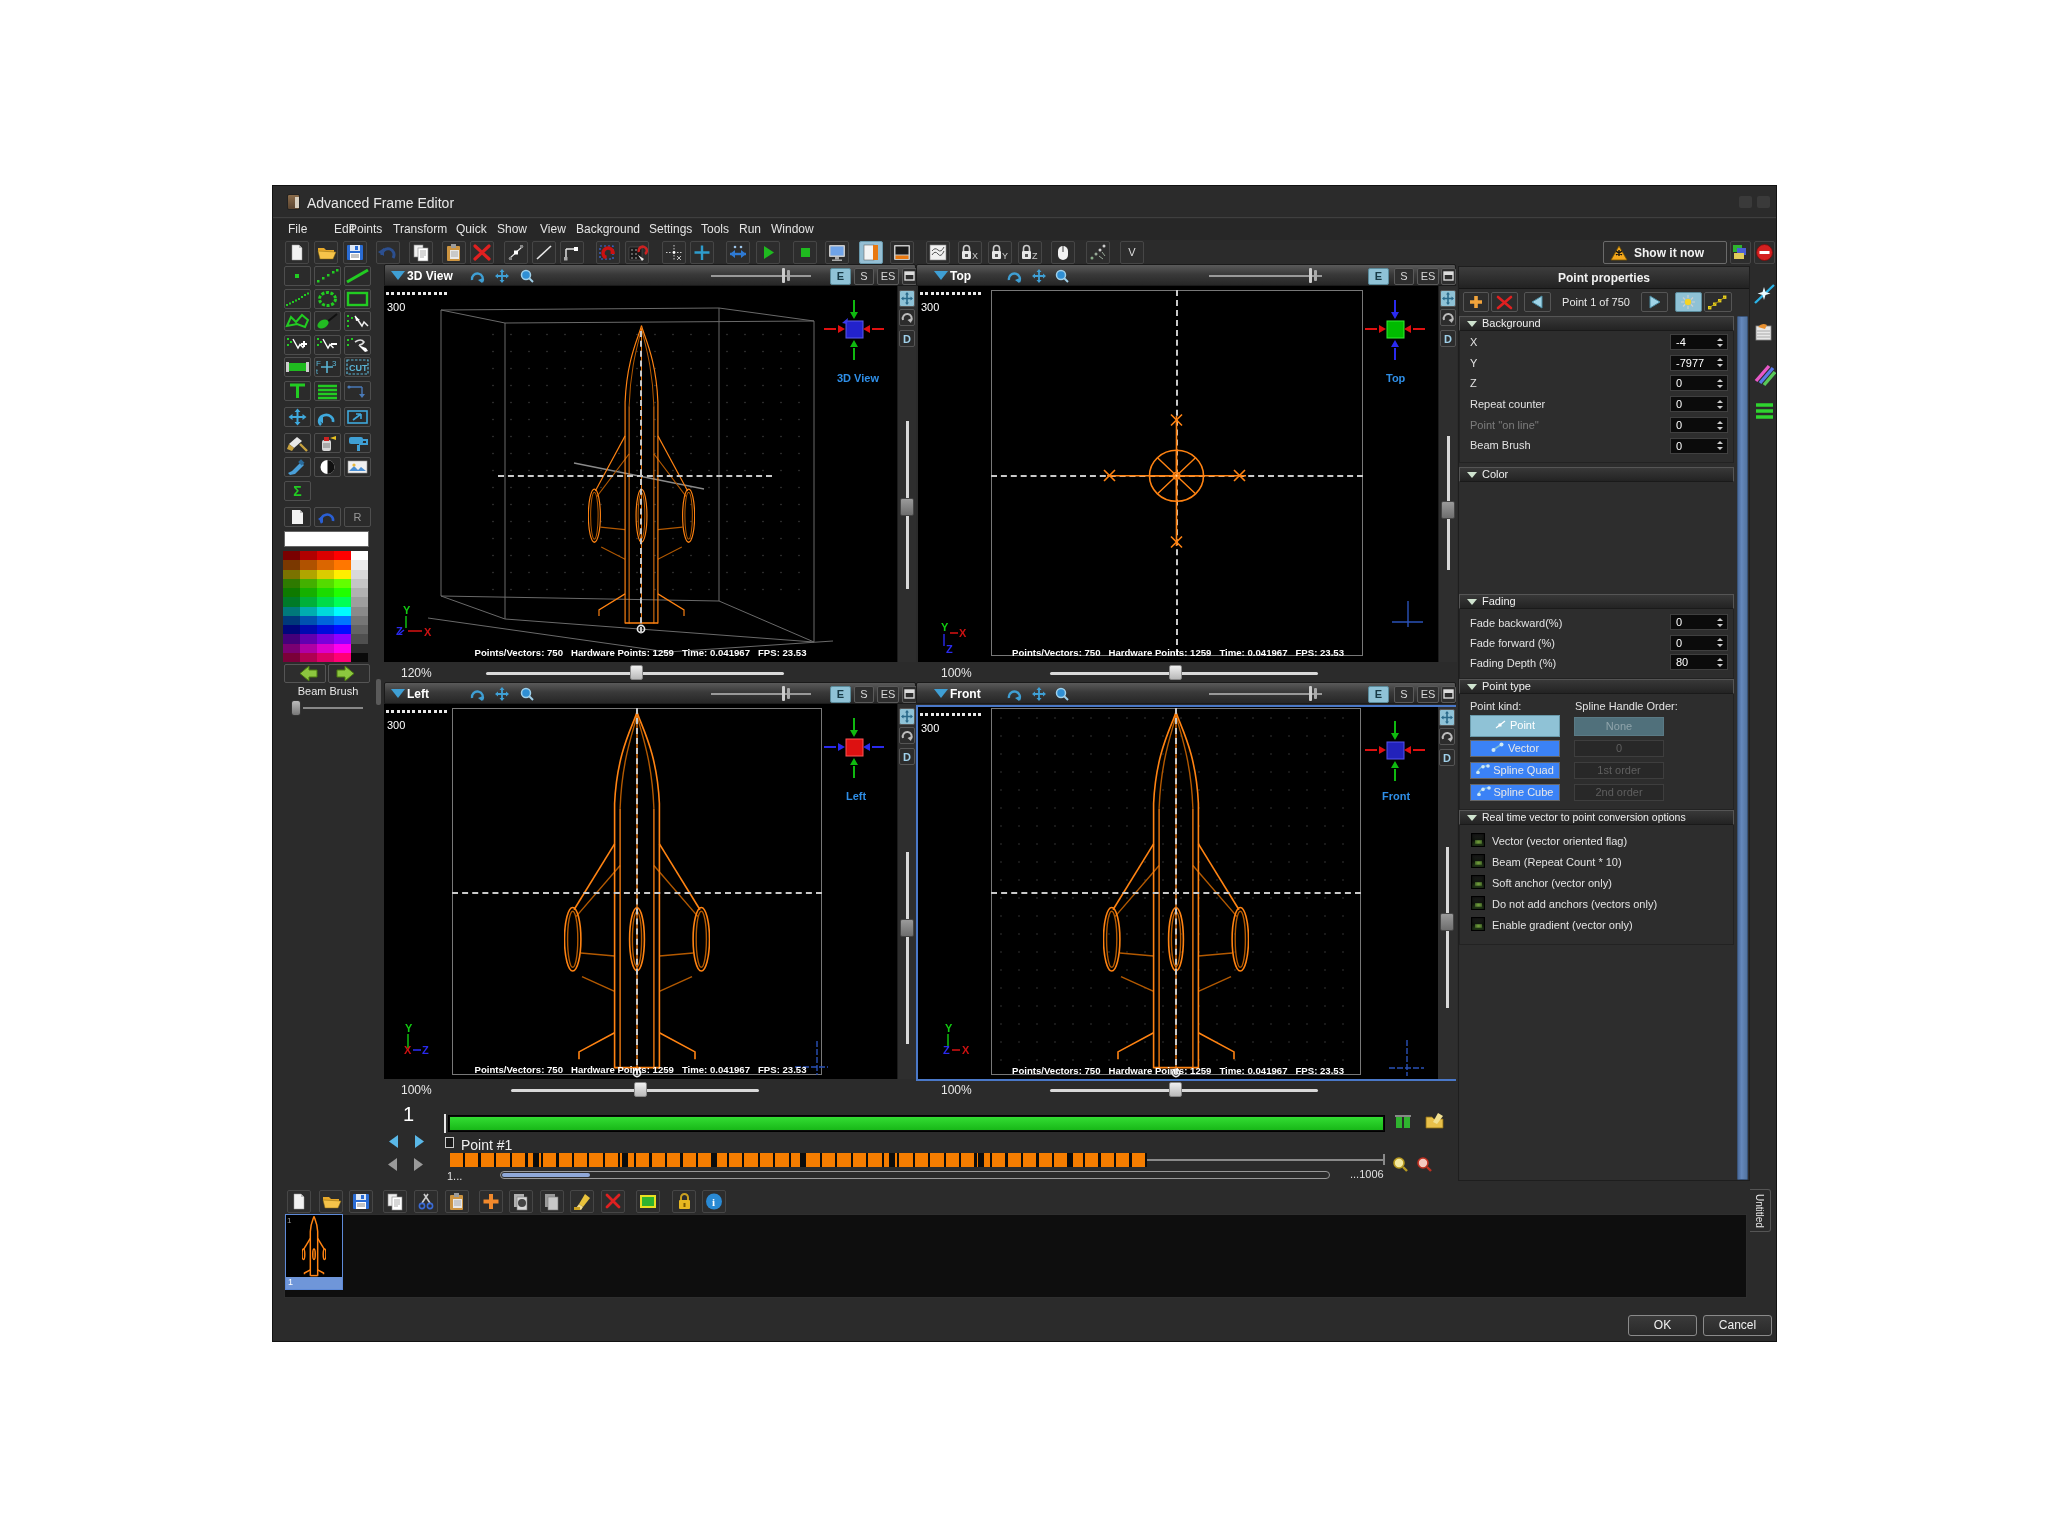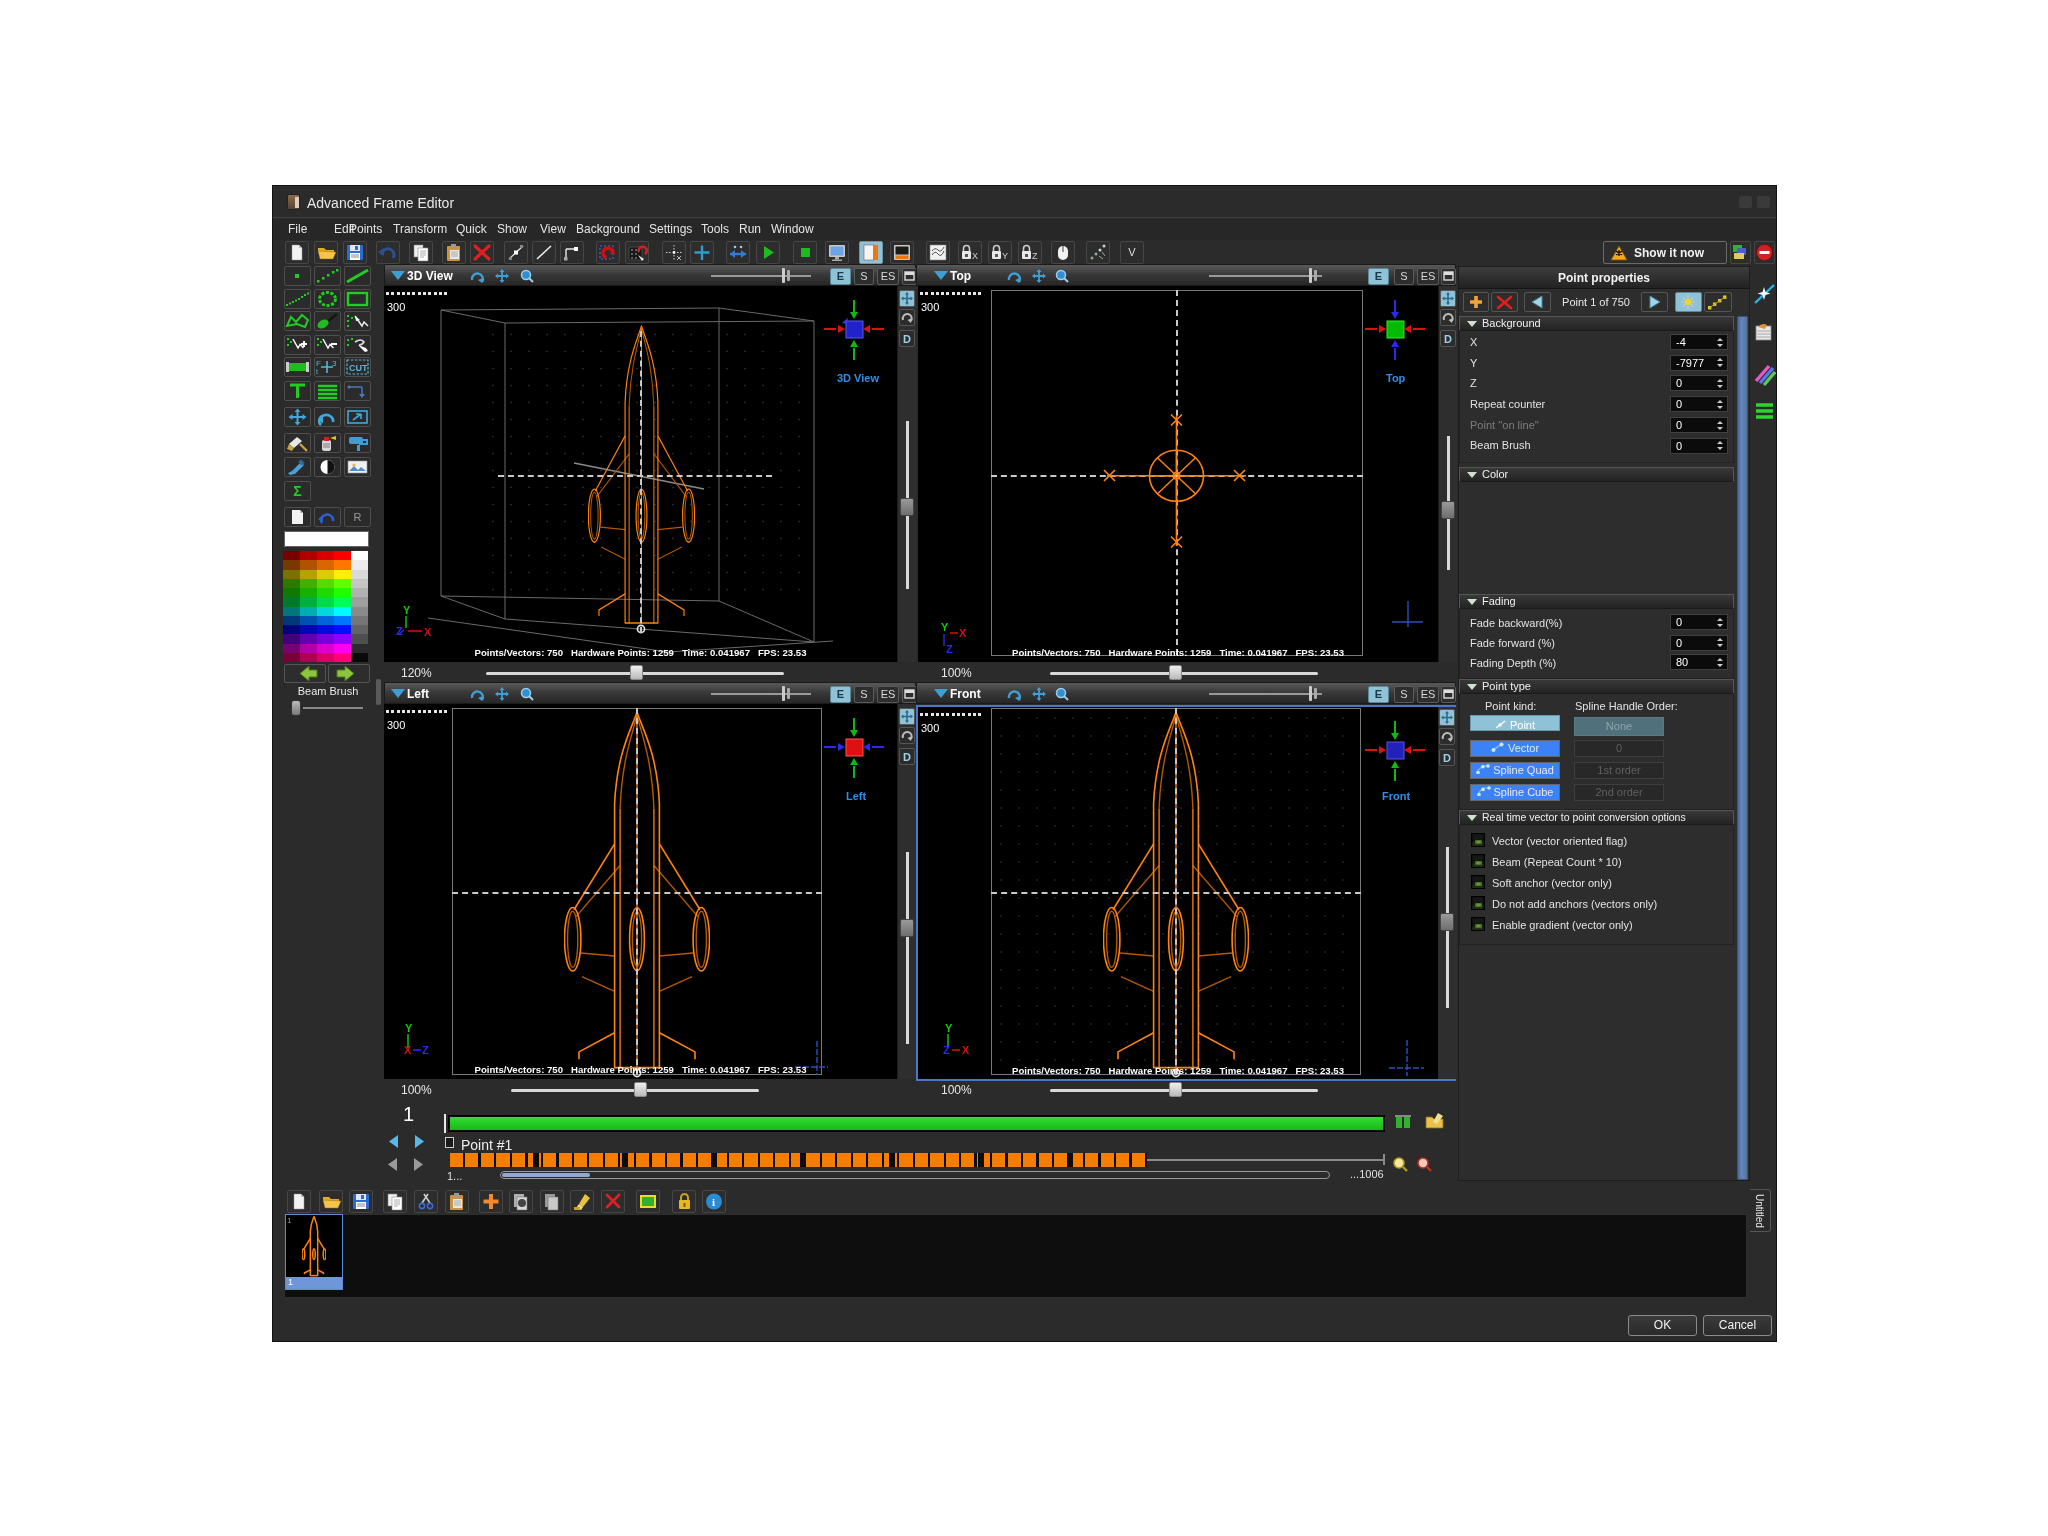--- a/index.html
+++ b/index.html
@@ -815,23 +815,23 @@
 <div class="gbox" style="top:342px;height:70px">
  <div class="plabel" style="left:10px;top:8px">Fade backward(%)</div>
         <div class="inbox spin" style="left:210px;top:5px">0</div>
  <div class="plabel" style="left:10px;top:28px">Fade forward (%)</div>
         <div class="inbox spin" style="left:210px;top:25.5px">0</div>
  <div class="plabel" style="left:10px;top:48px">Fading Depth (%)</div>
         <div class="inbox spin" style="left:210px;top:45px">80</div>
 </div>
 <div class="shead" style="top:412px">Point type</div>
 <div class="gbox" style="top:427px;height:116px">
- <div class="plabel" style="left:25px;top:6px">Point kind:</div>
+ <div class="plabel" style="left:10px;top:6px">Point kind:</div>
         <div class="plabel" style="left:115px;top:6px">Spline Handle Order:</div>
- <div class="kbtn" style="left:10px;top:21px;height:16px;line-height:18px;background:#8fc2d6;border-color:#6a9aab;color:#fff"><svg width="11" height="9" style="margin-right:4px">
+ <div class="kbtn" style="left:10px;top:21px;height:22px;line-height:18px;background:#8fc2d6;border-color:#6a9aab;color:#fff"><svg width="11" height="9" style="margin-right:4px">
             <path d="M1,8 L10,1" stroke="#fff" stroke-width="1.2"></path>
             <rect x="3.5" y="3.5" width="3" height="3" fill="#fff"></rect>
           </svg>Point</div>
  <div class="kbtn" style="left:10px;top:46px"><svg width="13" height="10" style="margin-right:4px">
             <path d="M2,8 L11,2" stroke="#7ab8d8" stroke-width="1.6"></path>
             <circle cx="2.5" cy="8" r="2" fill="#cfe8f4"></circle>
             <circle cx="10.5" cy="2.5" r="2" fill="#cfe8f4"></circle>
           </svg>Vector</div>
  <div class="kbtn" style="left:10px;top:68px"><svg width="14" height="10" style="margin-right:3px">
             <path d="M1,9 Q4,1 12,2" fill="none" stroke="#7ab8d8" stroke-width="1.4"></path>

